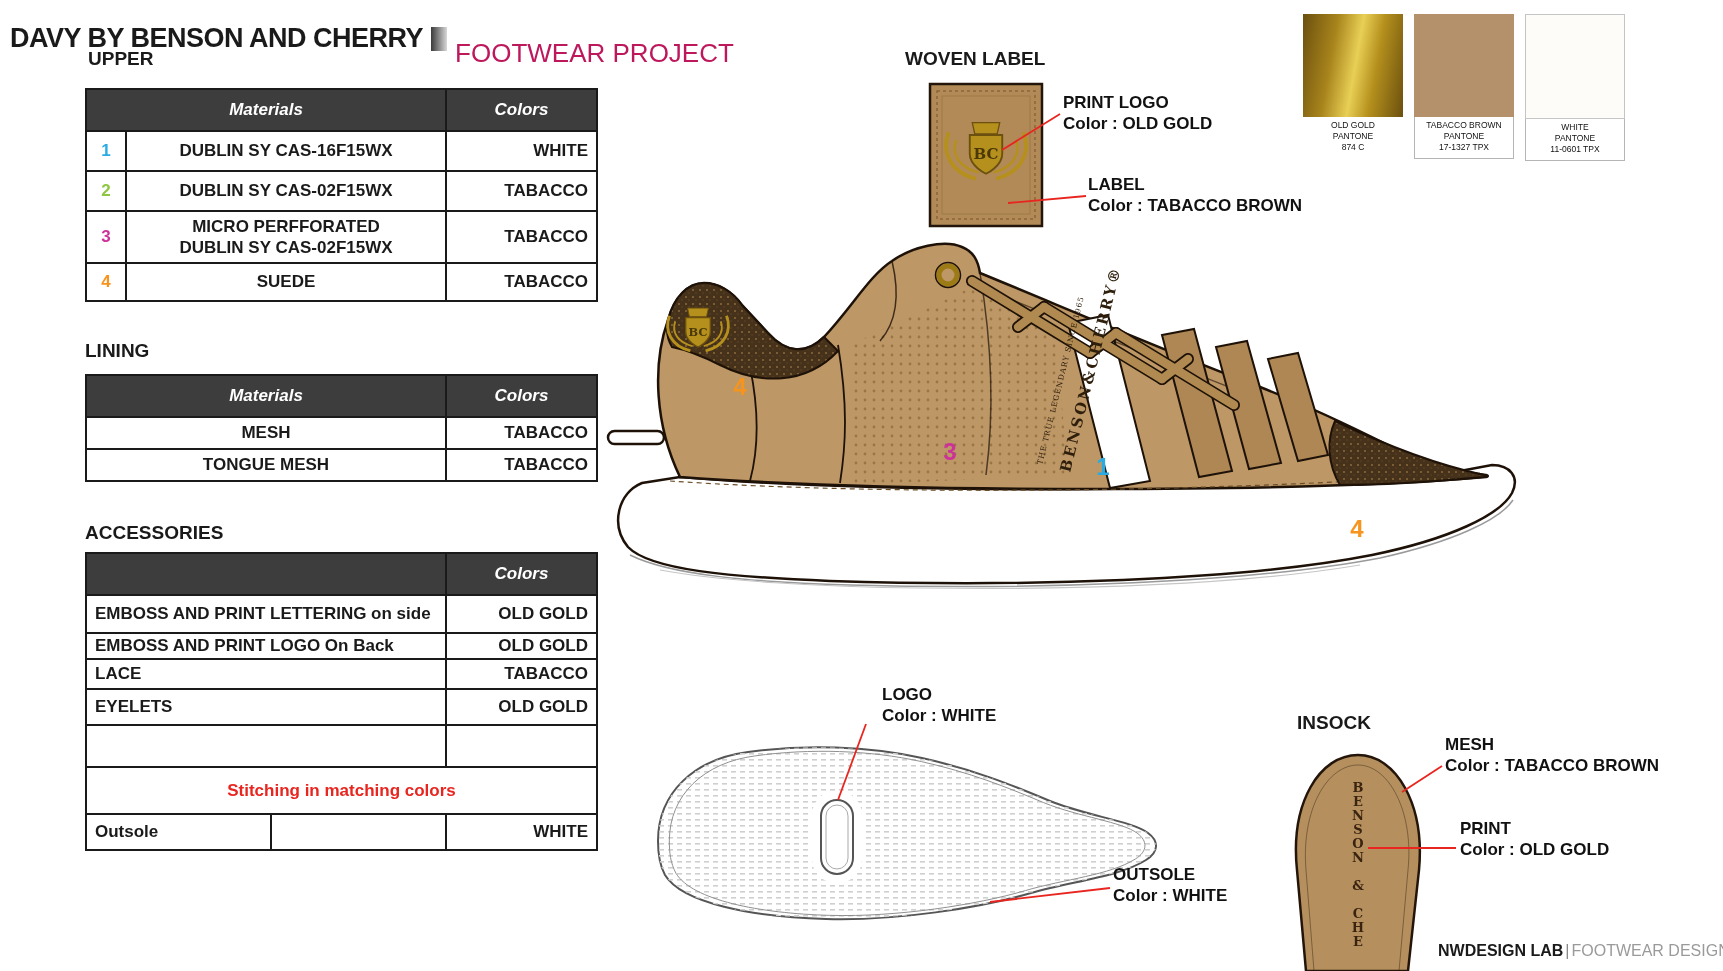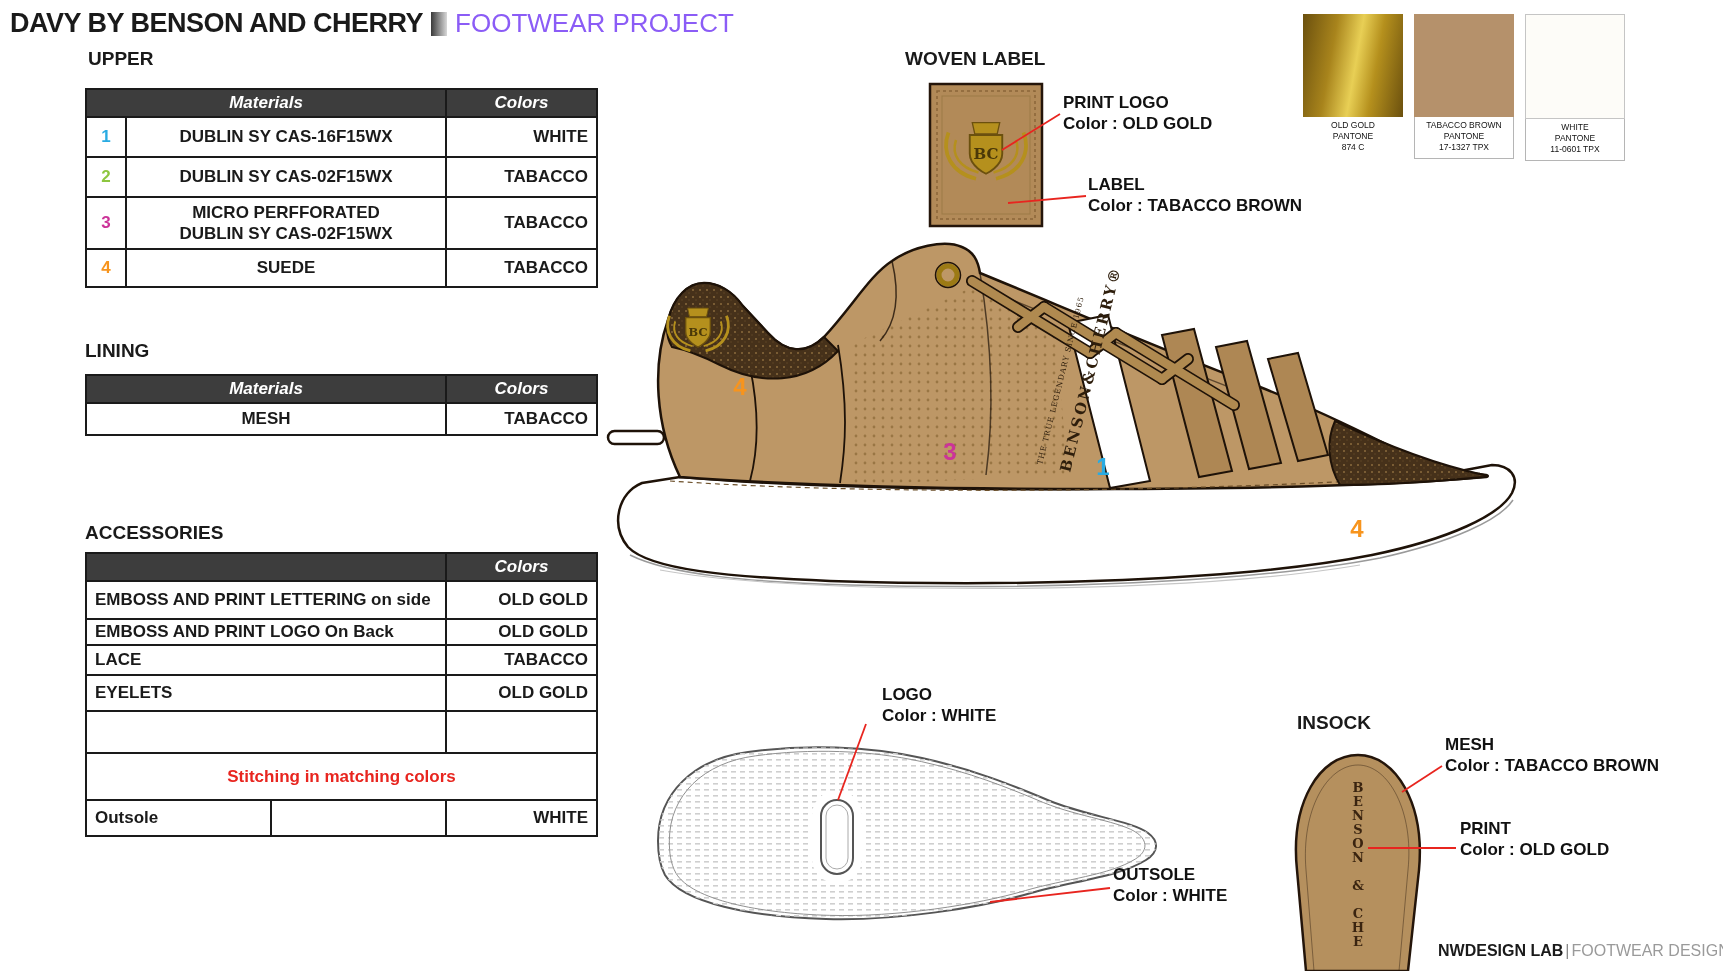--- a/index.html
+++ b/index.html
@@ -3,27 +3,27 @@
 <meta charset="utf-8">
 <style>
   html,body { margin:0; padding:0; background:#fff; }
   .canvas { position:relative; width:1723px; height:971px; background:#ffffff;
             font-family:"Liberation Sans", sans-serif; overflow:hidden; }
   .abs { position:absolute; }
 
   .page-header { display:flex; align-items:center; gap:8px; }
   .page-title { font-size:27px; font-weight:bold; color:#1a1a1a; letter-spacing:-0.5px; }
   .title-divider { width:16px; height:24px; background:linear-gradient(90deg,#3a3a3a,#d8d8d8); display:inline-block; }
-  .page-subtitle { font-size:26px; color:#8b5cf6; }
+  .page-subtitle { font-size:26px; color:#be185d;margin-top:30px; }
 
   .section-label { font-size:19px; font-weight:bold; color:#1a1a1a; }
 
   .spec { position:absolute; border-collapse:collapse; table-layout:fixed; background:#fff; }
   .spec td, .spec th { border:2px solid #1a1a1a; overflow:hidden; }
-  .spec th { background:#3d3d3d; color:#ffffff; font-style:italic; font-weight:bold; font-size:17px; padding:3px 8px; }
+  .spec th { background:#3d3d3d; color:#ffffff; font-style:italic; font-weight:bold; font-size:17px; padding:10px 8px; }
   .spec td { font-weight:bold; font-size:17px; color:#1a1a1a; padding:2px 8px; }
   .num-cell { text-align:center; font-size:20px; padding:2px 2px; }
   .mat-cell { text-align:center; }
   .col-cell { text-align:right; padding-right:10px; }
   .item-cell { font-size:15.5px; text-align:left;border-radius:19px; }
   .two-line { font-size:16px; line-height:1.25; }
   .stitch-cell { text-align:center; font-size:24px; }
 
   .ann { position:absolute; font-weight:bold; font-size:17px; color:#111; line-height:1.25; white-space:nowrap; }
 
@@ -96,20 +96,24 @@
         <col style="width:360px">
         <col style="width:151px">
       </colgroup>
     <tbody>
         <tr style="height:27px">
       <th>Materials</th>
       <th>Colors</th>
     </tr>
     <tr style="height:32px">
       <td class="mat-cell">MESH</td>
+      <td class="col-cell">TABACCO</td>
+    </tr>
+    <tr style="height:32px">
+      <td class="mat-cell">TONGUE MESH</td>
       <td class="col-cell">TABACCO</td>
     </tr>
   </tbody>
     </table>
 
   <div class="abs section-label" style="left:85px; top:522px">ACCESSORIES</div>
   <table class="spec" style="left:85px; top:552px; width:511px">
     <colgroup>
         <col style="width:185px">
         <col style="width:175px">

